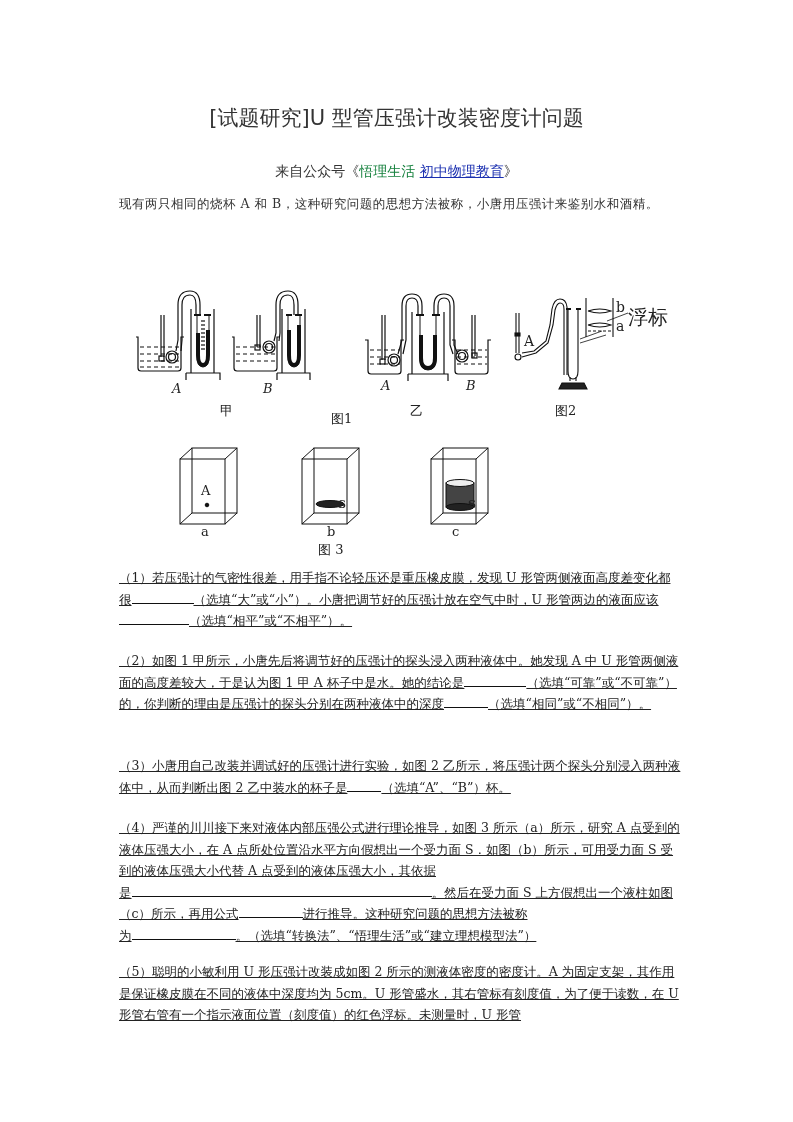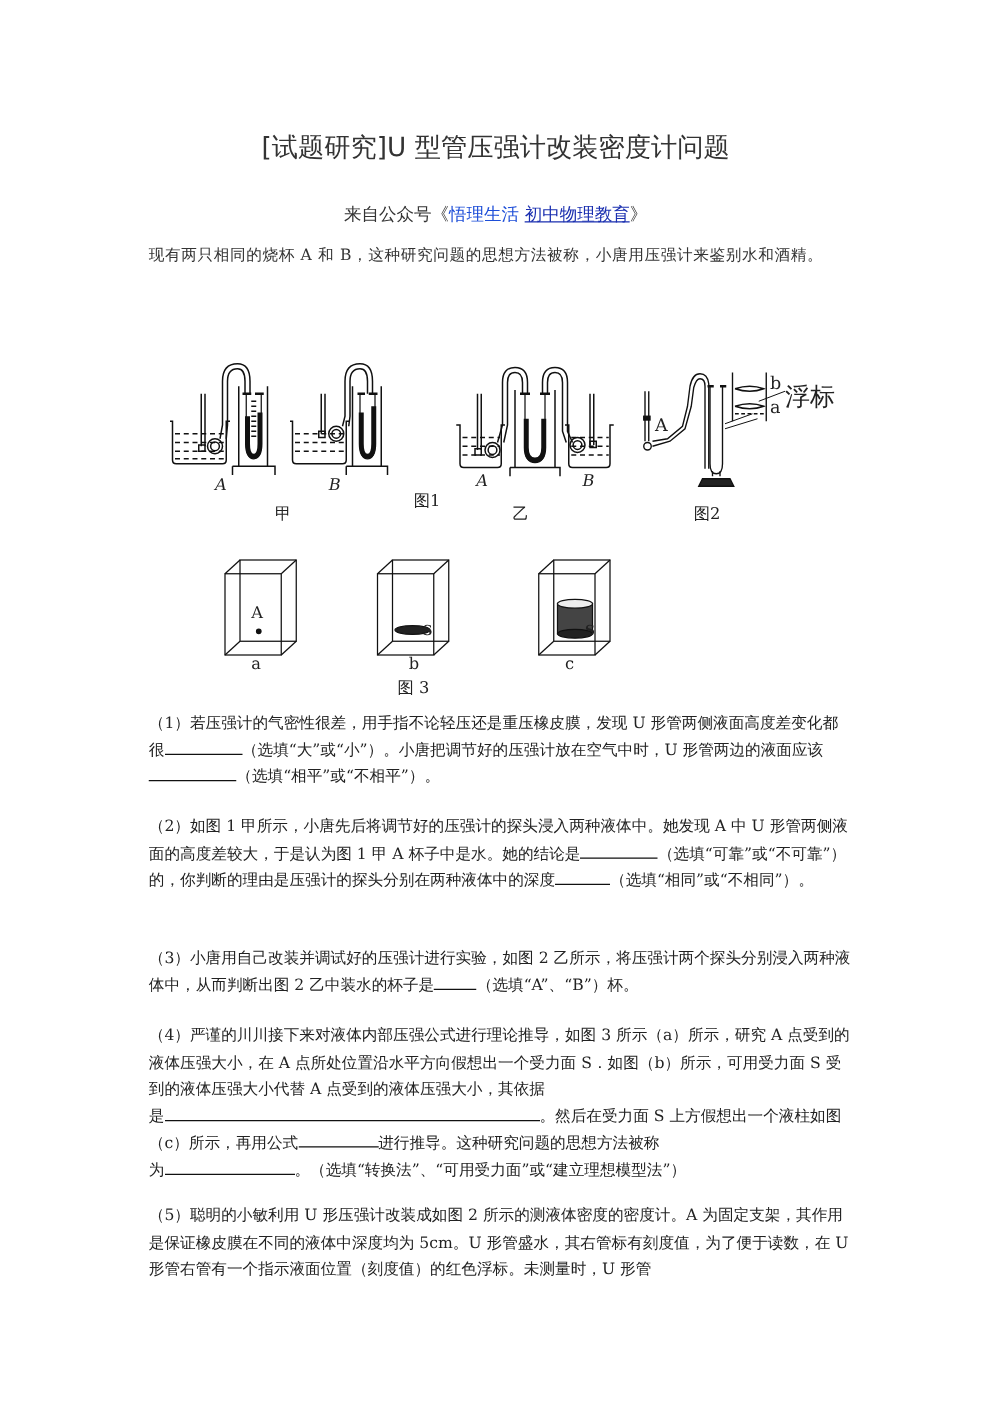--- a/index.html
+++ b/index.html
@@ -2,26 +2,26 @@
 <html><head>
 <meta charset="utf-8">
 <style>
   html, body { margin:0; padding:0; background:#ffffff; }
   body { width:793px; height:1122px; position:relative; overflow:hidden;
          font-family:"DejaVu Serif", serif; color:#222; }
   .title { position:absolute; top:104px; left:0; width:793px; text-align:center;
            font-family:"DejaVu Sans", sans-serif; font-size:21px; color:#333; }
   .subtitle { position:absolute; top:163px; left:0; width:793px; text-align:center;
            font-family:"DejaVu Sans", sans-serif; font-size:14px; color:#333; }
-  .sub-gray { color:#1d4ed8; }
+  .sub-gray { color:#15803d; }
   .sub-link { color:#1a2fb0; text-decoration:underline;text-align:center; }
   .intro { position:absolute; top:193px; left:119px; width:560px; font-size:12.5px;
            line-height:21px; color:#333; letter-spacing:0.5px; }
   .para { position:absolute; left:119px; width:562px; font-size:12.5px; line-height:21.5px;
-          color:#222; }
+          color:#222;text-decoration:underline; }
   .blank { display:inline-block; border-bottom:1px solid #111; height:14px; vertical-align:baseline; }
   .fig { position:absolute; }
   .cap { position:absolute; font-size:13px; color:#222; }
   .ital { font-style:italic; }
 </style>
 </head>
 <body>
 
 <div class="title">[试题研究]U 型管压强计改装密度计问题</div>
 
@@ -75,21 +75,21 @@
   <path d="M47,56 L48,48 L48,20 Q48,10 56,10 Q62,10 62,20 L62,30"></path>
   <path d="M50,24 L50,88 M73,24 L73,88 M45,88 L78,88 L78,95 M45,88 L45,95"></path>
   <line x1="54" y1="30" x2="60" y2="30" stroke-width="2"></line>
   <line x1="63" y1="30" x2="70" y2="30" stroke-width="2"></line>
   <path d="M56,30 L56,70 Q56,82 62,82 Q68,82 68,70 L68,30" stroke-width="1"></path>
   <path d="M57,45 L57,70 Q57,80 62,80 Q67,80 67,70 L67,40" stroke-width="4"></path>
 </svg>
 <div class="cap ital" style="left:172px;top:381px">A</div>
 <div class="cap ital" style="left:263px;top:381px">B</div>
 <div class="cap" style="left:220px;top:402px">甲</div>
-<div class="cap" style="left:331px;top:392px">图1</div>
+<div class="cap" style="left:331px;top:410px">图1</div>
 
 <svg class="fig" style="left:362px;top:290px" width="135" height="95" viewBox="0 0 135 95" stroke="#111" fill="none" stroke-width="1.2">
   <path d="M3,50 L6,50 L6,81 Q6,84 9,84 L36,84 Q39,84 39,81 L39,50 L42,50"></path>
   <line x1="8" y1="60" x2="38" y2="60" stroke-dasharray="4 3"></line>
   <line x1="8" y1="67" x2="38" y2="67" stroke-dasharray="4 3"></line>
   <line x1="8" y1="74" x2="38" y2="74" stroke-dasharray="4 3"></line>
   <line x1="20" y1="25" x2="20" y2="70"></line>
     <line x1="23" y1="25" x2="23" y2="70"></line>
   <rect x="18" y="69" width="5" height="5"></rect>
   <circle cx="32" cy="70" r="6"></circle>
@@ -189,18 +189,18 @@
   <span>（2）如图 1 甲所示，小唐先后将调节好的压强计的探头浸入两种液体中。她发现 A 中 U 形管两侧液面的高度差较大，于是认为图 1 甲 A 杯子中是水。她的结论是</span><span class="blank" style="width:62px"></span><span>（选填“可靠”或“不可靠”）的，你判断的理由是压强计的探头分别在两种液体中的深度</span><span class="blank" style="width:44px"></span><span>（选填“相同”或“不相同”）。</span>
 </div>
 
 <div class="para" style="top:755px">
   <span>（3）小唐用自己改装并调试好的压强计进行实验，如图 2 乙所示，将压强计两个探头分别浸入两种液体中，从而判断出图 2 乙中装水的杯子是</span><span class="blank" style="width:34px"></span><span>（选填“A”、“B”）杯。</span>
 </div>
 
 <div class="para" style="top:817px">
   <span>（4）严谨的川川接下来对液体内部压强公式进行理论推导，如图 3 所示（a）所示，研究 A 点受到的液体压强大小，在 A 点所处位置沿水平方向假想出一个受力面 S．如图（b）所示，可用受力面 S 受到的液体压强大小代替 A 点受到的液体压强大小，其依据</span><br>
   <span>是</span><span class="blank" style="width:300px"></span><span>。然后在受力面 S 上方假想出一个液柱如图（c）所示，再用公式</span><span class="blank" style="width:64px"></span><span>进行推导。这种研究问题的思想方法被称</span><br>
-  <span>为</span><span class="blank" style="width:104px"></span><span>。（选填“转换法”、“可用受力面”或“建立理想模型法”）</span>
+  <span>为</span><span class="blank" style="width:104px"></span><span>。（选填“转换法”、“悟理生活”或“建立理想模型法”）</span>
 </div>
 
 <div class="para" style="top:961px">
   <span>（5）聪明的小敏利用 U 形压强计改装成如图 2 所示的测液体密度的密度计。A 为固定支架，其作用是保证橡皮膜在不同的液体中深度均为 5cm。U 形管盛水，其右管标有刻度值，为了便于读数，在 U 形管右管有一个指示液面位置（刻度值）的红色浮标。未测量时，U 形管</span>
 </div>
 
 </body></html>

